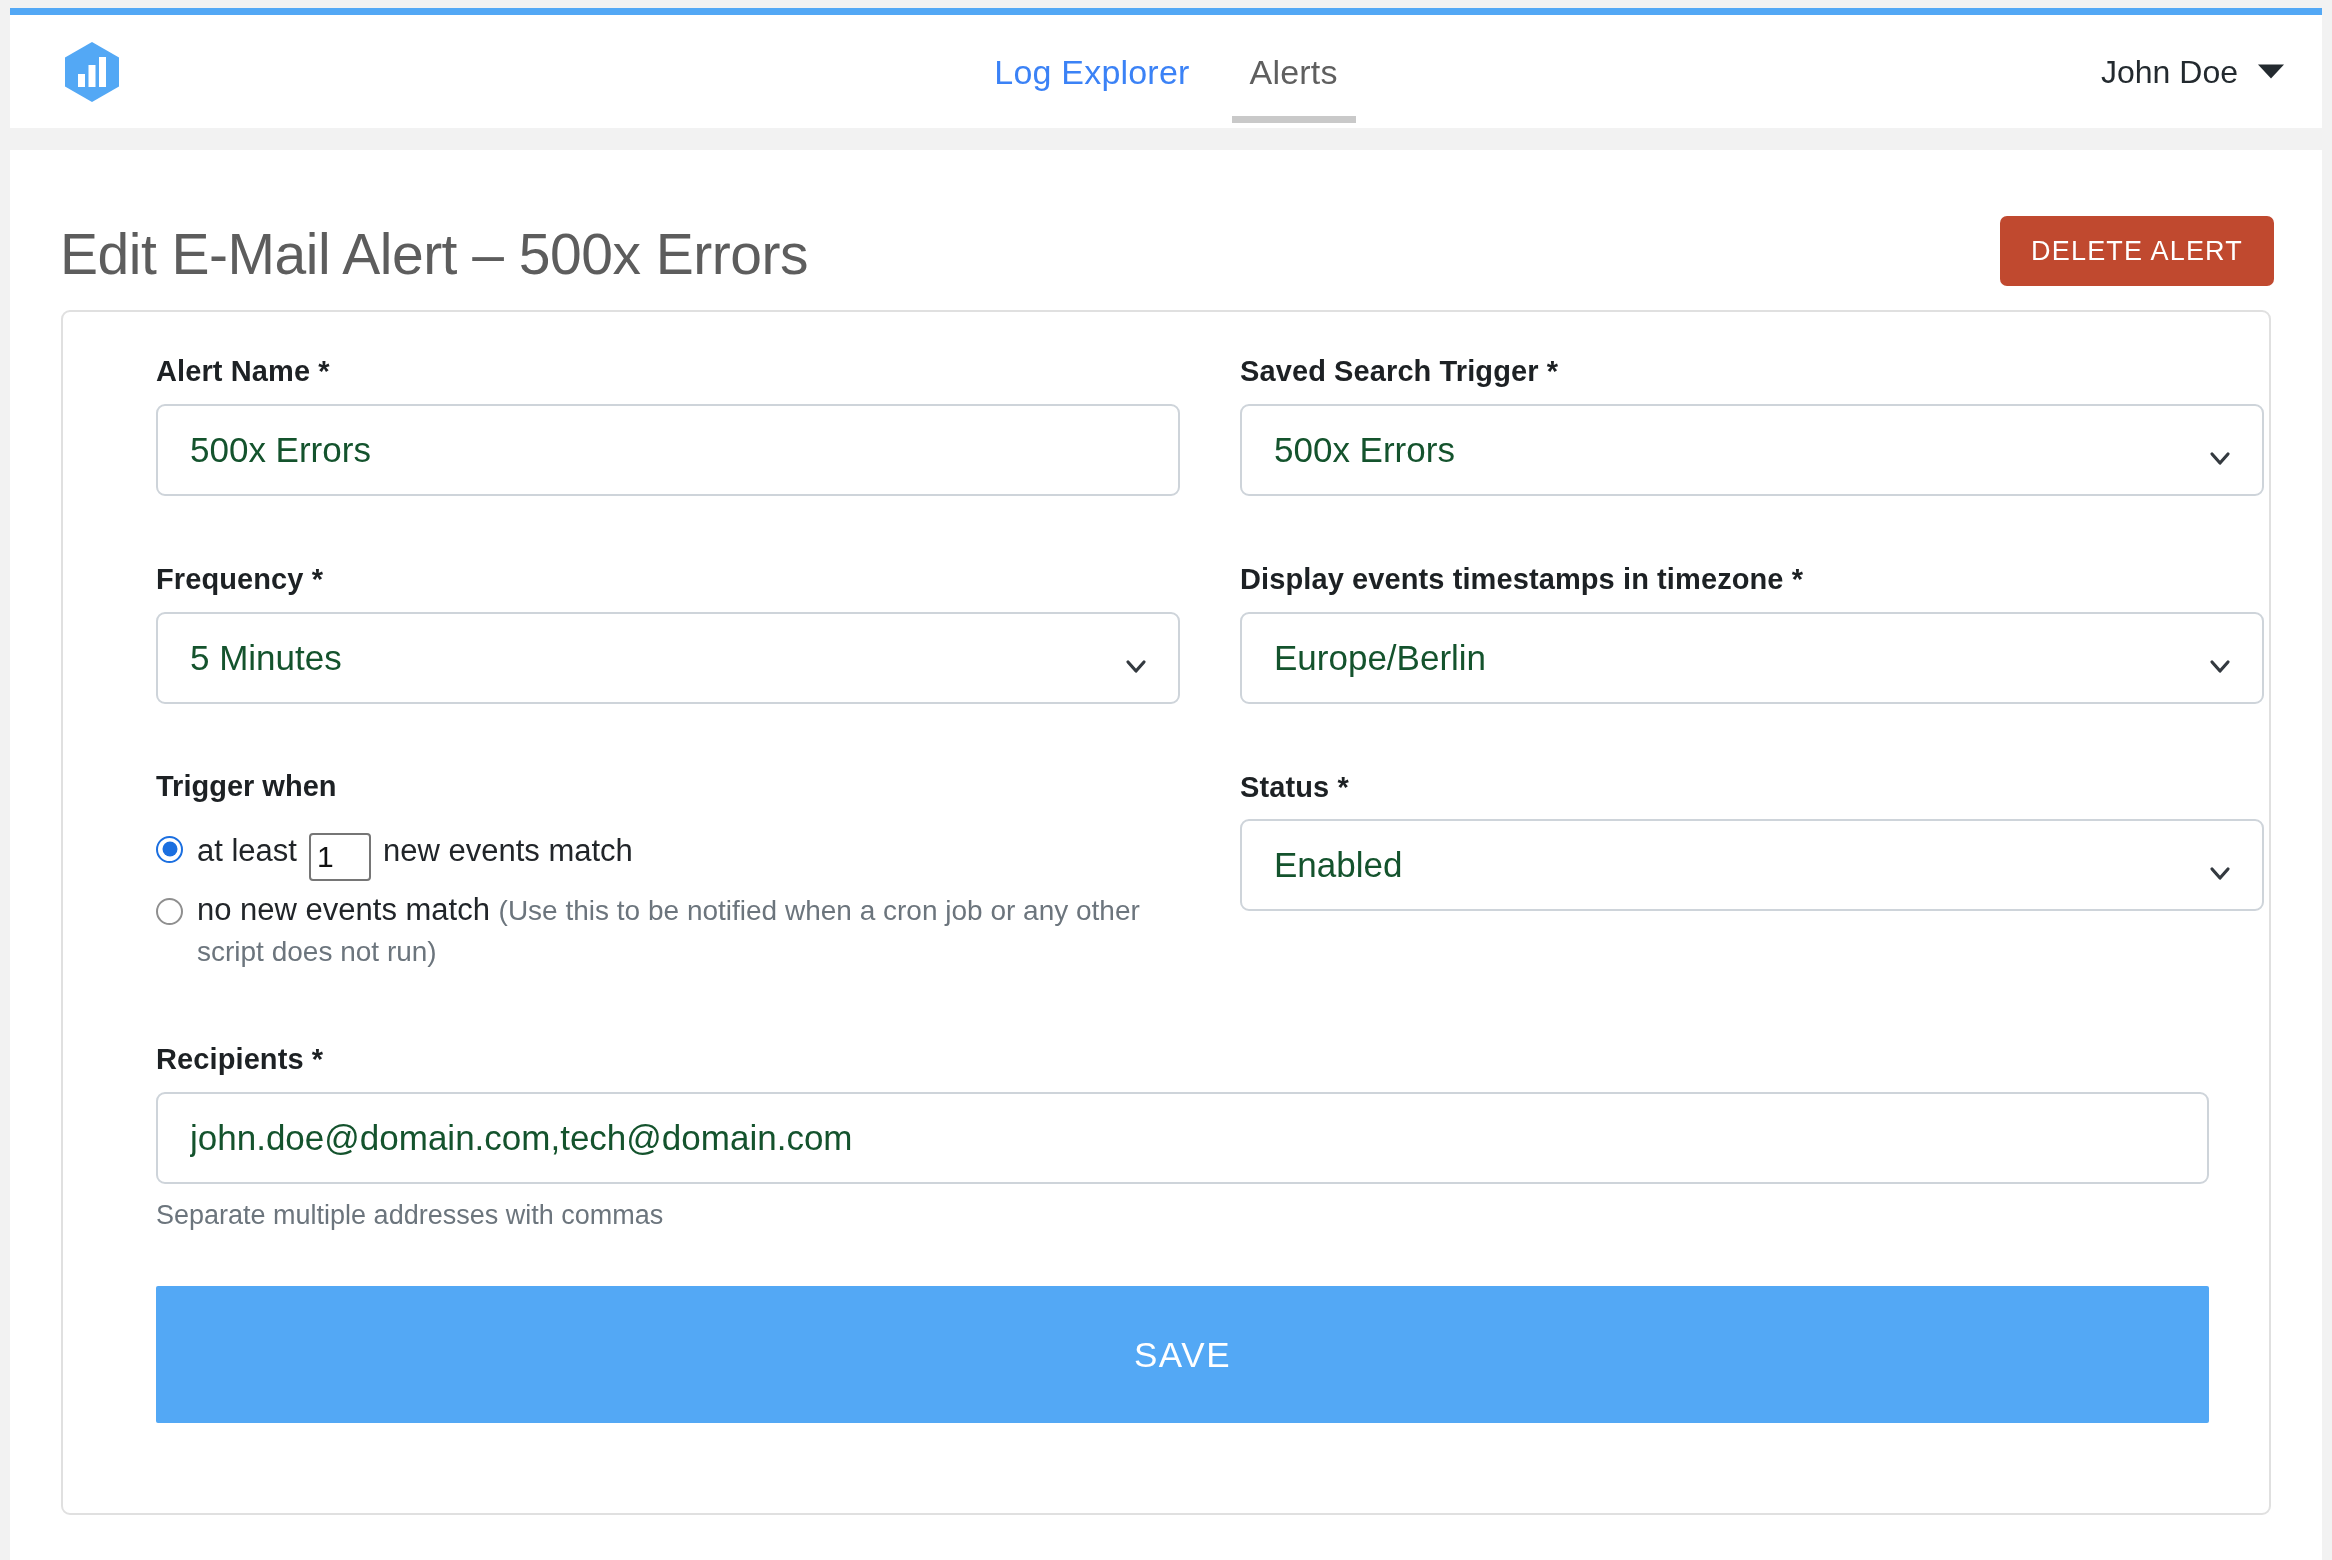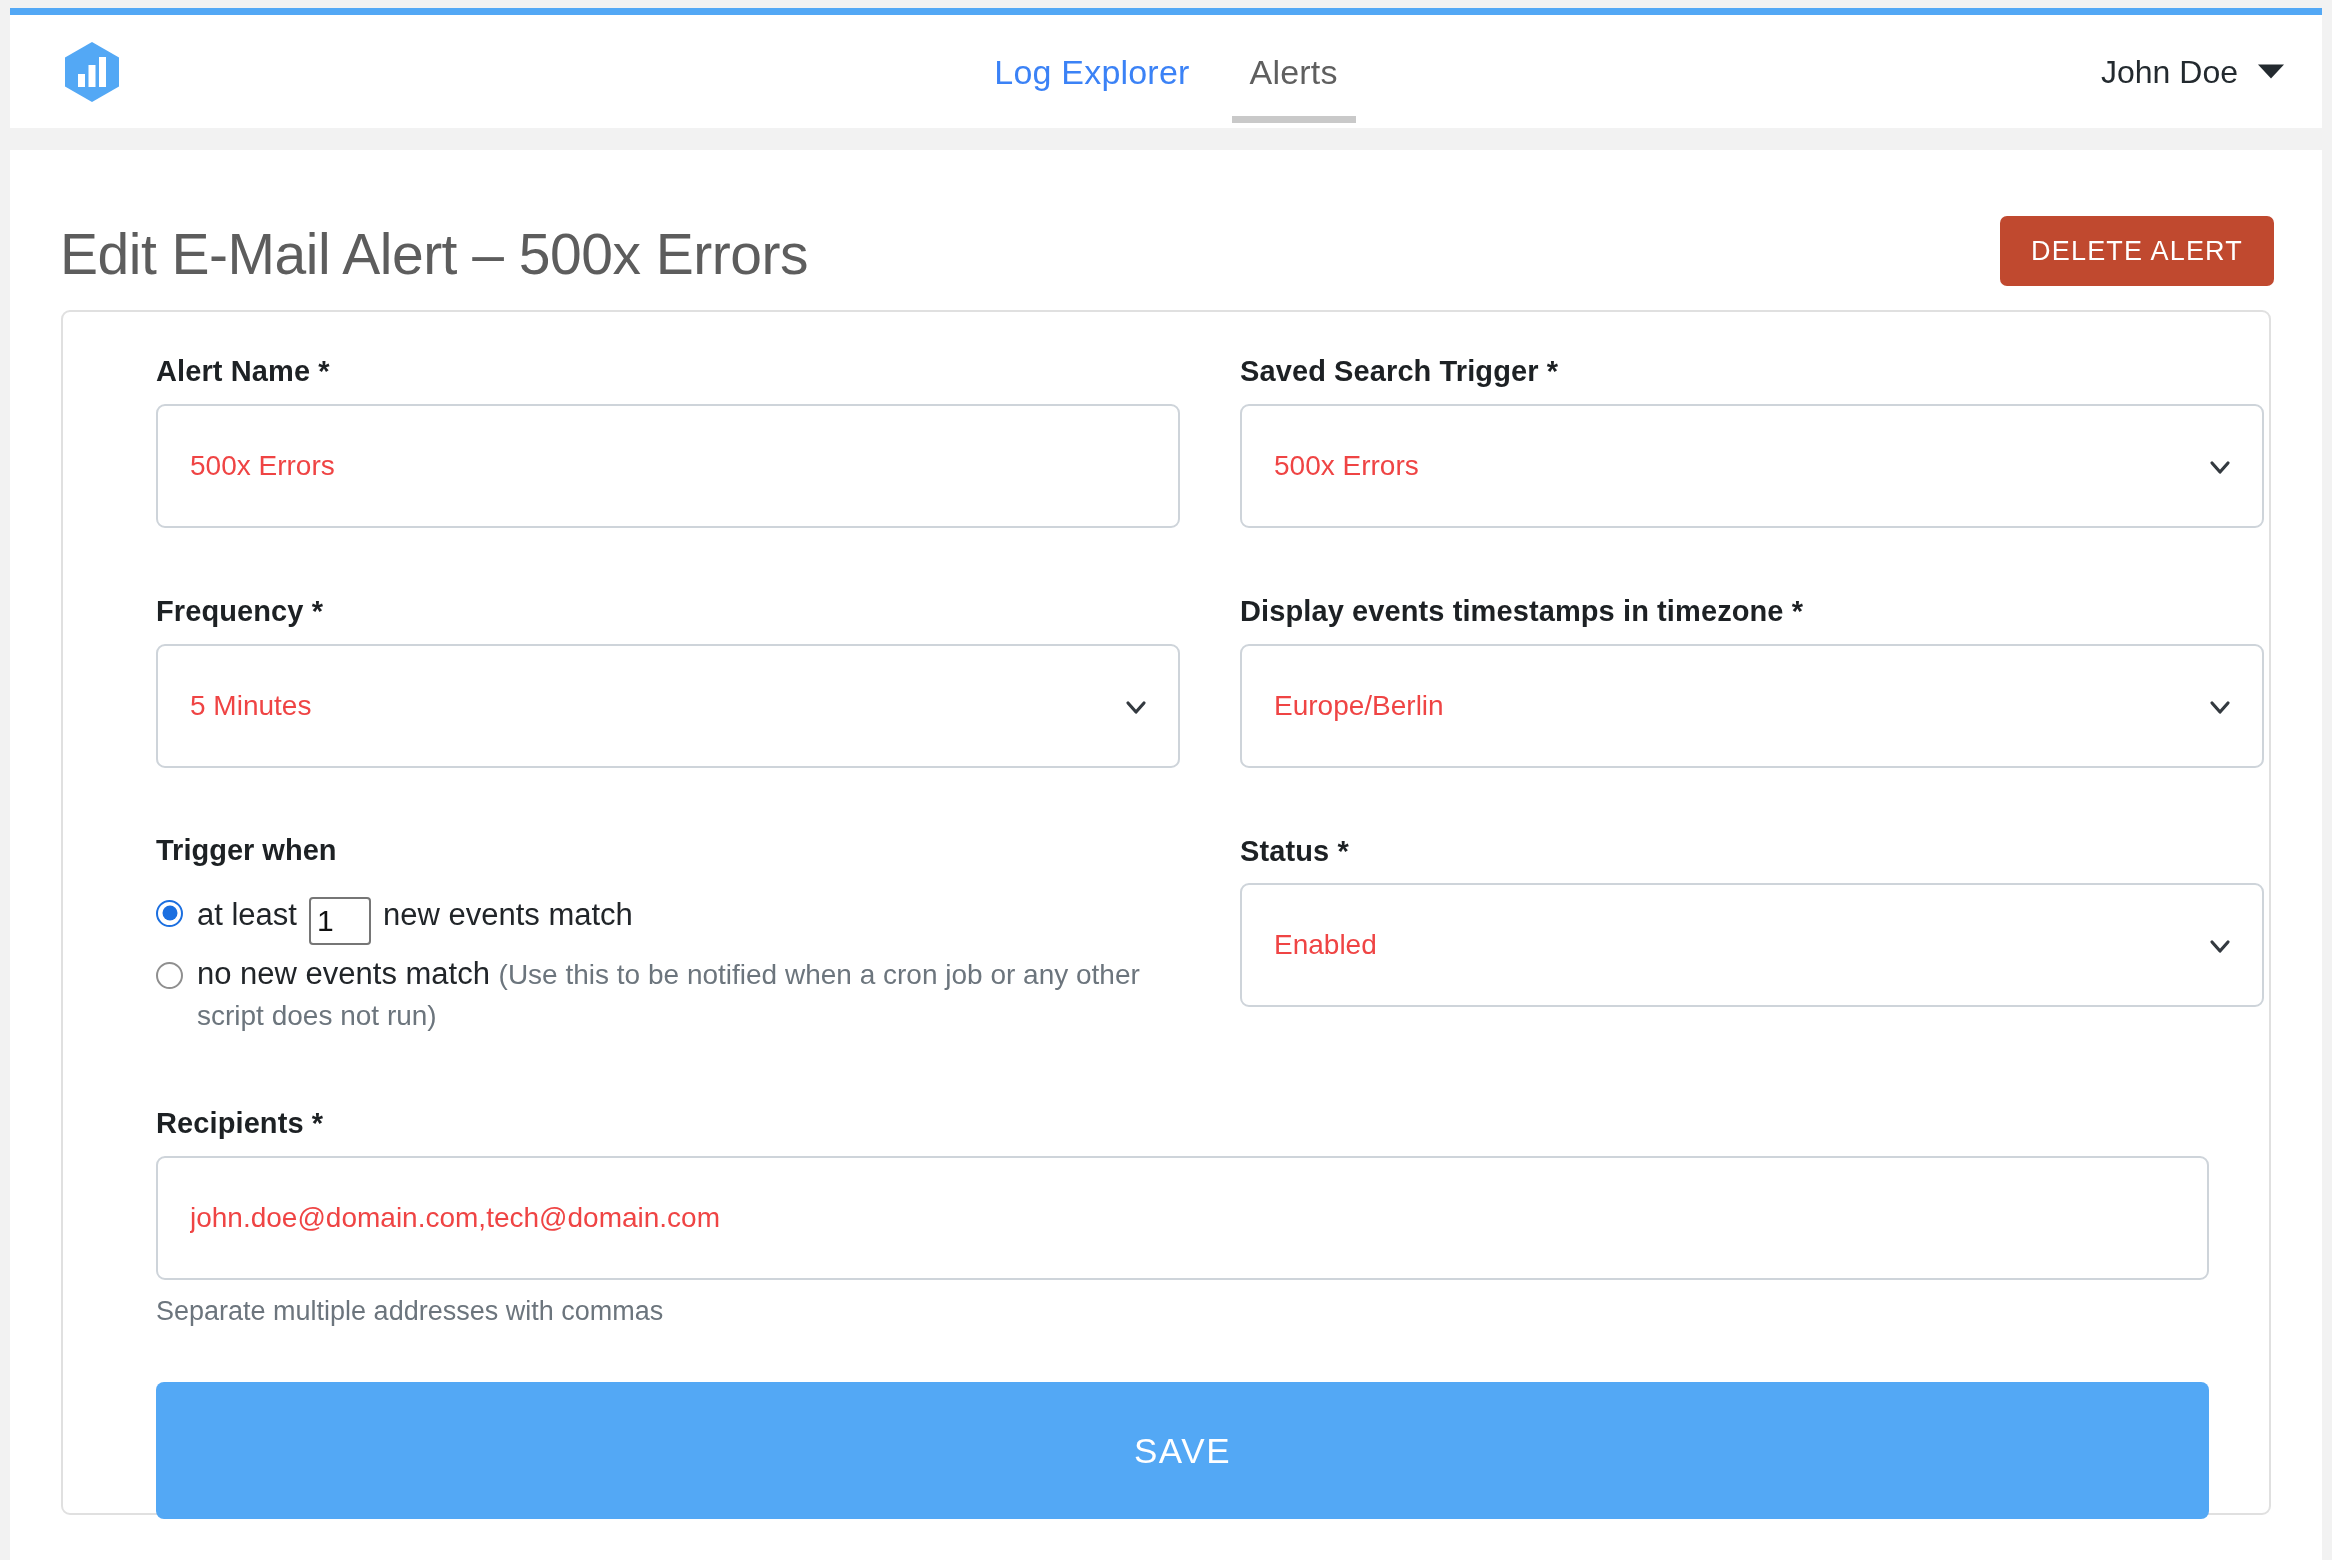--- a/index.html
+++ b/index.html
@@ -195,29 +195,29 @@
     color: #1d2124;
     margin-bottom: 15px;
     line-height: 1.2;
     display: block;
     letter-spacing: 0.1px;
   }
 
   .control {
     position: relative;
     width: 100%;
-    height: 124px;
+    height: 92px;
     border: 2px solid #ced4da;
     border-radius: 9px;
     background: #ffffff;
     display: flex;
     align-items: center;
     padding: 0 32px;
-    font-size: 28px;
-    color: #ef4444;
+    font-size: 35px;
+    color: #14532d;
     cursor: text;
     overflow: hidden;
   }
   .control.select { cursor: pointer; padding-right: 70px; }
   .control .value { white-space: nowrap; overflow: hidden; text-overflow: ellipsis; }
 
   .chev {
     position: absolute;
     right: 30px;
     top: 50%;
@@ -310,21 +310,21 @@
     width: 100%;
     margin-top: 55px;
     height: 137px;
     background: #53a8f5;
     color: #ffffff;
     border: none;
     font-size: 35px;
     letter-spacing: 1.6px;
     font-family: "Liberation Sans", sans-serif;
     cursor: pointer;
-    border-radius: 8px;
+    border-radius: 2px;
   }
 </style>
 </head>
 <body>
 
 <div class="page">
 
   <div class="top-strip"></div>
 
   <div class="header">

